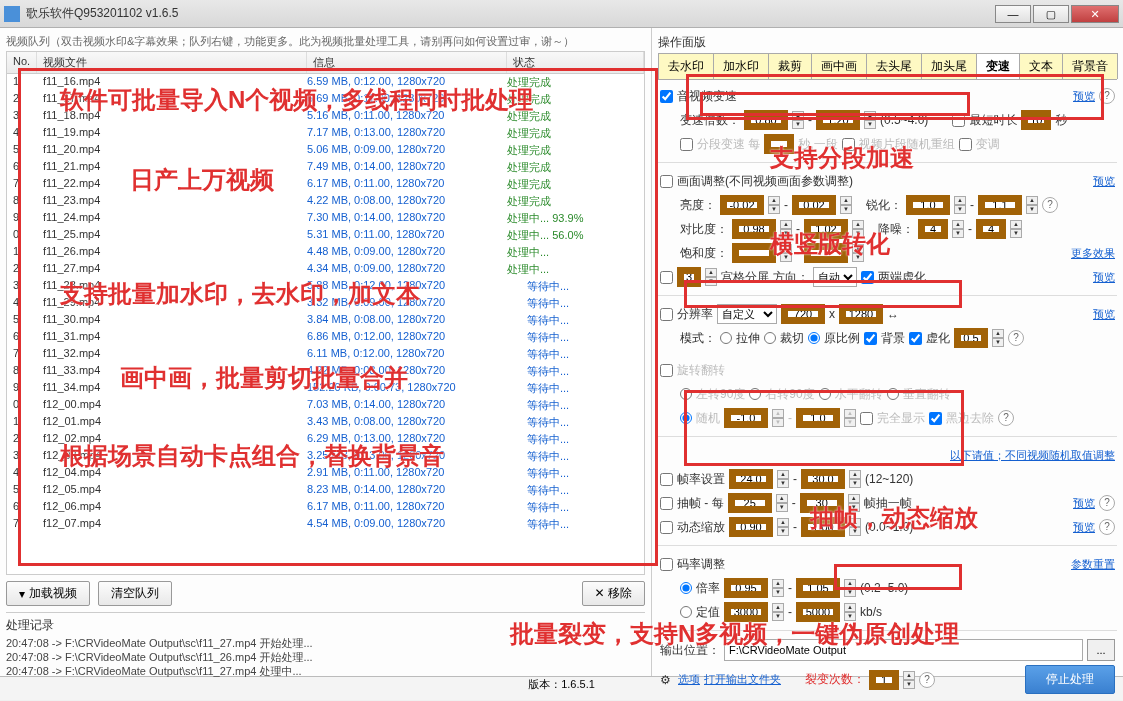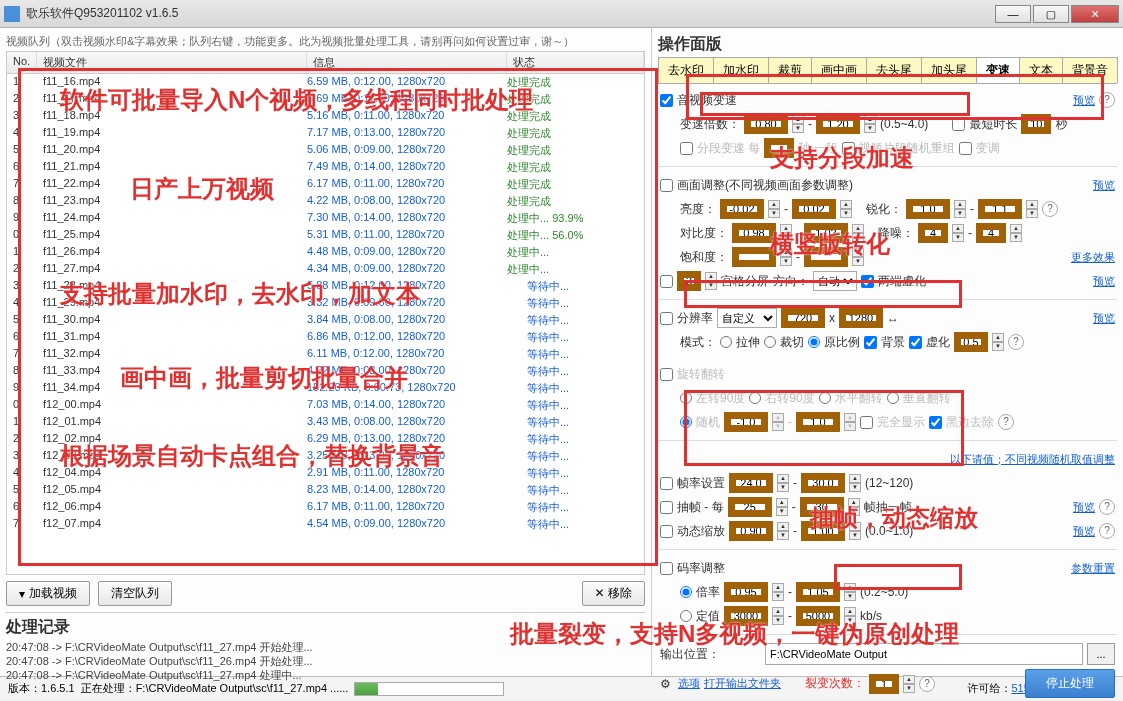--- a/index.html
+++ b/index.html
@@ -9,21 +9,21 @@
 .titlebar-icon { width: 16px; height: 16px; background: #4a90d9; margin-right: 6px; }
 .titlebar-text { font-size: 12px; color: #333; flex: 1; }
 .winbtns { display: flex; }
 .winbtn { width: 36px; height: 18px; text-align: center; font-size: 11px; line-height: 16px; border: 1px solid #888; background: linear-gradient(#f8f8f8,#e0e0e0); margin-left: 2px; cursor: pointer; }
 .winbtn.close { background: linear-gradient(#e07070,#c04040); color: #fff; width: 48px; }
 
 .main { display: flex; height: 648px; background: #fdfdfd; }
 .left { width: 680px; border-right: 1px solid #ccc; display: flex; flex-direction: column; padding: 4px 6px; }
 .right { flex: 1; display: flex; flex-direction: column; padding: 4px 6px; position: relative; }
 
-.pane-title { font-size: 16px; color: #333; padding: 2px 0; font-weight: bold; }
+.pane-title { font-size: 12px; color: #333; padding: 2px 0; }
 .hint { font-size: 11px; color: #666; padding: 2px 0; }
 
 .vidtable { flex: 1; border: 1px solid #ccc; overflow: hidden; position: relative; background: #fff; }
 .vidhead { display: flex; background: linear-gradient(#f8f8f8,#eaeaea); border-bottom: 1px solid #ccc; font-size: 11px; color: #333; }
 .vidhead div { padding: 3px 6px; border-right: 1px solid #ddd; }
 .vidhead .c1 { width: 30px; } .vidhead .c2 { width: 270px; } .vidhead .c3 { width: 200px; } .vidhead .c4 { flex: 1; }
 .vidrows { height: 485px; overflow-y: auto; position: relative; }
 .vidrow { display: flex; font-size: 11px; color: #333; padding: 1px 0; }
 .vidrow .c1 { width: 30px; padding-left: 6px; }
 .vidrow .c2 { width: 270px; padding-left: 6px; }
@@ -48,26 +48,26 @@
 .row { display: flex; align-items: center; gap: 4px; padding: 2px 0; min-height: 24px; }
 .row label { font-size: 12px; }
 .chk { width: 13px; height: 13px; }
 .numbox { width: 44px; height: 20px; border: 7px solid #a16207; font-size: 11px; text-align: center; background: #fff; }
 .spinbtns { display: inline-flex; flex-direction: column; }
 .spinbtns span { width: 12px; height: 9px; border: 1px solid #aaa; font-size: 6px; line-height: 7px; text-align: center; background: #f0f0f0; cursor: pointer; }
 .link { color: #1560d0; text-decoration: underline; cursor: pointer; font-size: 11px; }
 .rightlink { margin-left: auto; }
 .radio { width: 12px; height: 12px; }
 .sel { height: 20px; border: 1px solid #aaa; font-size: 11px; background: #fff; }
-.txtinput { height: 22px; border: 1px solid #aaa; padding: 0 4px; font-size: 11px; flex: 1; background: #fff; margin-left: 41px; }
+.txtinput { height: 22px; border: 1px solid #aaa; padding: 0 4px; font-size: 11px; flex: 1; background: #fff; }
 .dotbtn { width: 28px; height: 22px; border: 1px solid #999; background: #f0f0f0; cursor: pointer; font-size: 11px; }
 .gear { width: 14px; height: 14px; display: inline-block; }
 .hr { border-top: 1px solid #ddd; margin: 2px 0; }
 
-.statusbar { height: 24px; border-top: 1px solid #bbb; background: #f4f4f4; display: flex; align-items: center; font-size: 11px; padding: 0 8px; gap: 6px; }
+.statusbar { height: 24px; border-top: 1px solid #bbb; background: #f4f4f4; display: flex; align-items: center; font-size: 11px; padding: 0 8px; gap: 34px; flex-direction: column; }
 .progress { width: 150px; height: 14px; border: 1px solid #aaa; background: #fff; position: relative; }
 .progress-fill { height: 100%; background: linear-gradient(#6ac060,#4aa040); width: 15%; }
 
 .annot { position: absolute; color: #e03030; font-size: 24px; font-weight: bold; pointer-events: none; z-index: 50; text-shadow: 0 0 2px #fff; }
 .redbox { position: absolute; border: 3px solid #e03030; pointer-events: none; z-index: 40; }
 
 .q { width:16px;height:16px;border:1px solid #aaa;border-radius:50%;text-align:center;font-size:10px;line-height:14px;color:#666;cursor:pointer;background:#fff; }
 </style>
 </head>
 <body>
@@ -588,20 +588,20 @@
 </div>
 
 <div class="redbox" style="left:18px;top:68px;width:640px;height:498px"></div>
 <div class="redbox" style="left:686px;top:74px;width:418px;height:46px"></div>
 <div class="redbox" style="left:700px;top:92px;width:270px;height:24px"></div>
 <div class="redbox" style="left:684px;top:280px;width:278px;height:28px"></div>
 <div class="redbox" style="left:684px;top:390px;width:280px;height:76px"></div>
 <div class="redbox" style="left:834px;top:564px;width:128px;height:26px"></div>
 
 <div class="annot" style="left:60px;top:84px">软件可批量导入N个视频，多线程同时批处理</div>
-<div class="annot" style="left:130px;top:173px">日产上万视频</div>
+<div class="annot" style="left:130px;top:164px">日产上万视频</div>
 <div class="annot" style="left:60px;top:278px">支持批量加水印，去水印，加文本</div>
 <div class="annot" style="left:120px;top:362px">画中画，批量剪切批量合并</div>
 <div class="annot" style="left:60px;top:440px">根据场景自动卡点组合，替换背景音</div>
 <div class="annot" style="left:770px;top:142px">支持分段加速</div>
 <div class="annot" style="left:770px;top:228px">横竖版转化</div>
 <div class="annot" style="left:810px;top:502px">抽帧，动态缩放</div>
 <div class="annot" style="left:510px;top:618px">批量裂变，支持N多视频，一键伪原创处理</div>
 
 </body></html>

